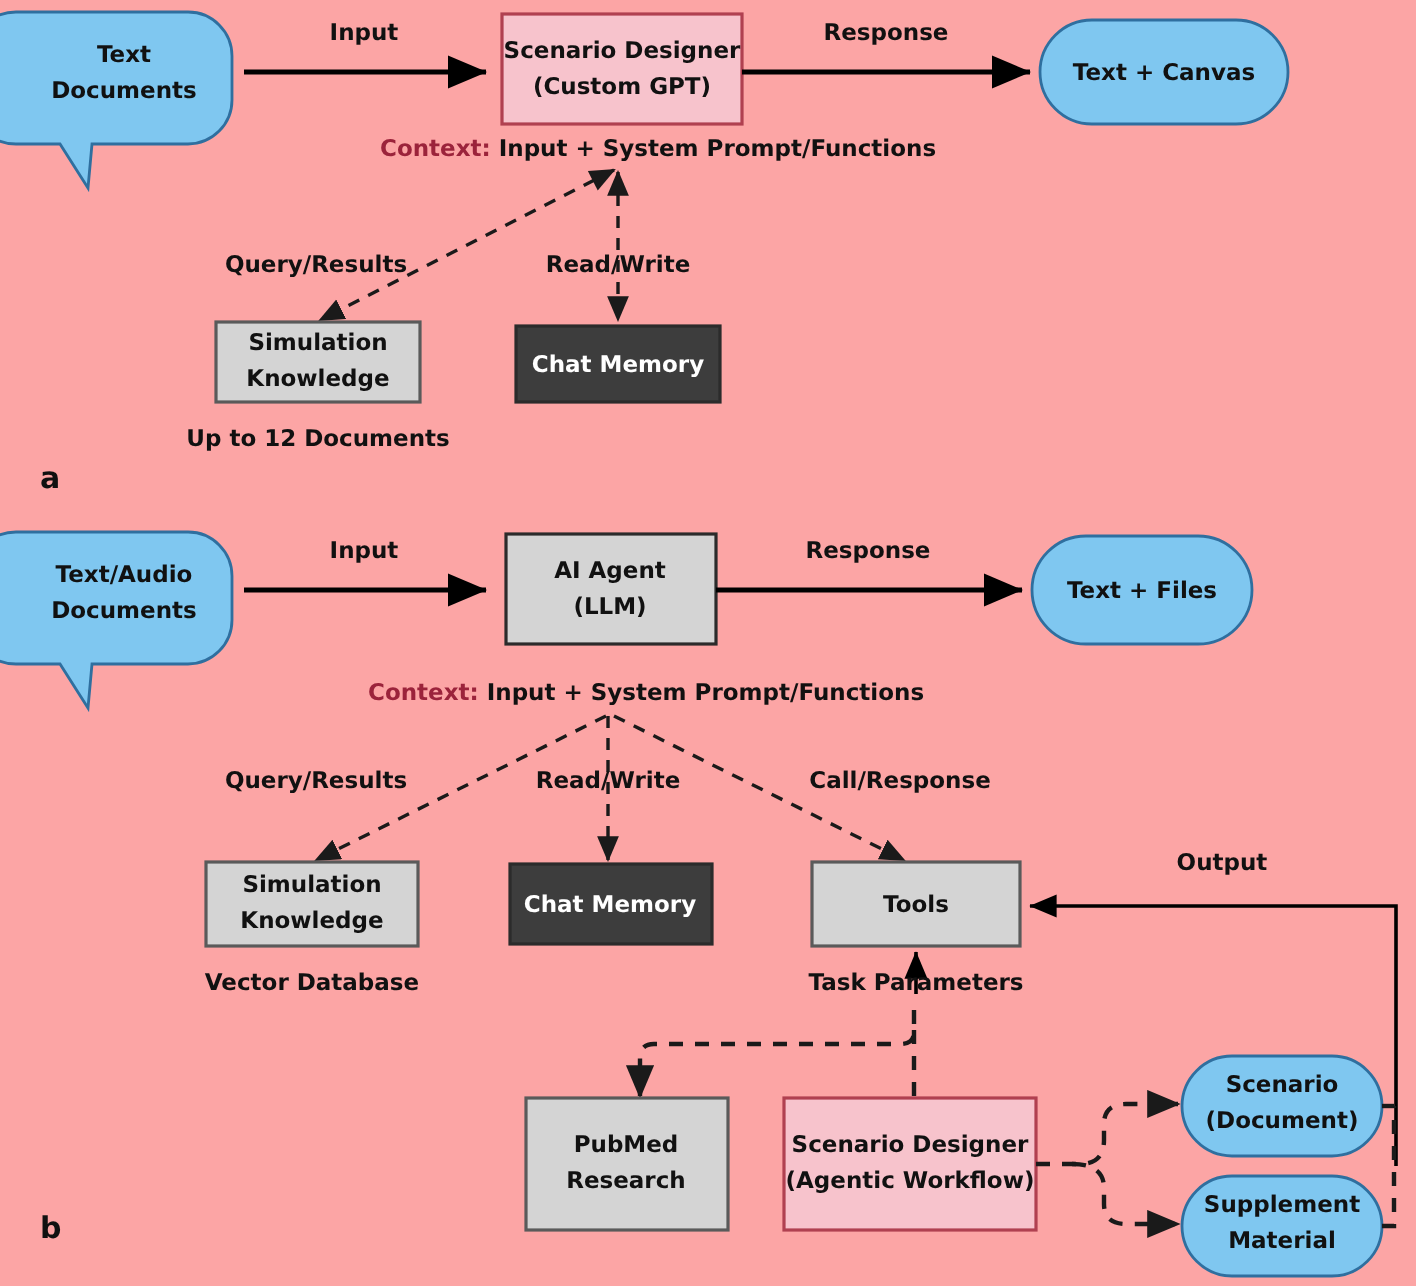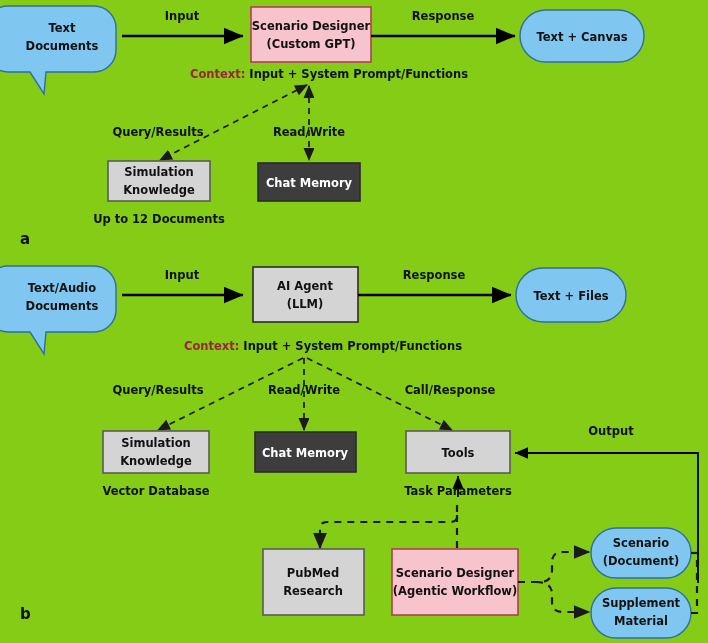--- a/index.html
+++ b/index.html
@@ -4,21 +4,21 @@
 <style>
   html, body {
     margin: 0;
     padding: 0;
     background: #ffffff;
   }
   #canvas {
     position: relative;
     width: 708px;
     height: 643px;
-    background: #84cc16;
+    background: #fca5a5;
     font-family: "DejaVu Sans", "Liberation Sans", sans-serif;
     overflow: hidden;
     text-align: right;
   }
   svg.layer {
     position: absolute;
     left: 0;
     top: 0;
     width: 708px;
     height: 643px;

